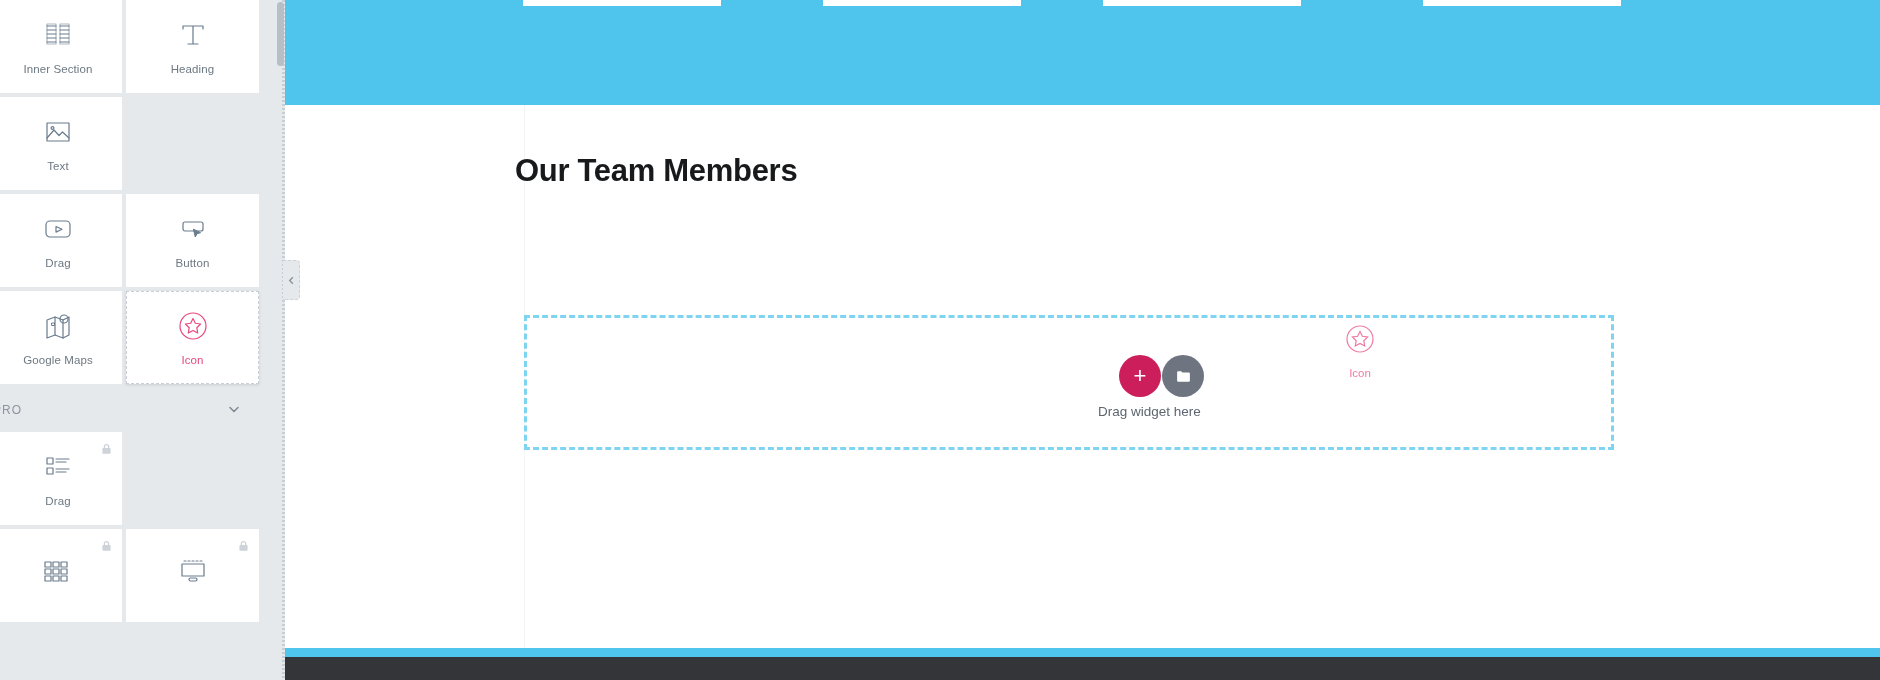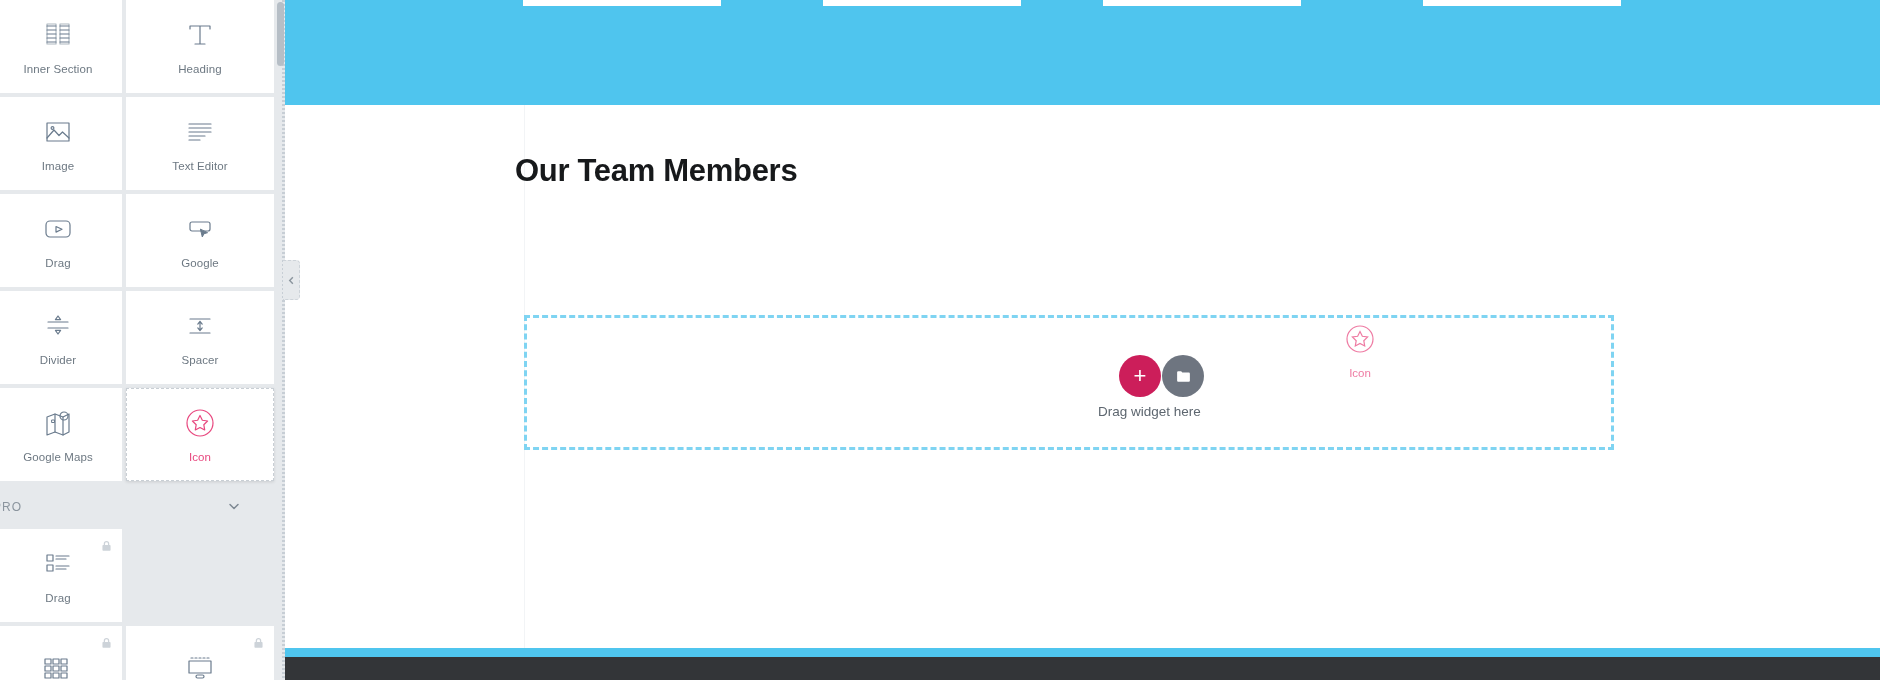--- a/index.html
+++ b/index.html
@@ -15,21 +15,21 @@
   #panel {
     position:absolute; left:0; top:0; width:285px; height:680px;
     background:#e6e9ec;
     overflow:hidden;
     padding-left:11px;
   }
   .widget-grid { position:absolute; left:0; top:0; width:285px; }
   .wrow { display:flex; width:285px; }
   .wcell {
     position:relative;
-    width:148px; height:93px;
+    width:133px; height:93px;
     margin:0 4px 4px 0;
     background:#ffffff;
     display:flex; flex-direction:column;
     align-items:center; justify-content:center;
     cursor:move;
   }
   .wcell.first { width:128px; margin-left:-6px; }
   .wcell .wicon {
     width:34px; height:34px;
     display:flex; align-items:center; justify-content:center;
@@ -202,69 +202,41 @@
         </div>
         <div class="wrow">
           <div class="wcell first">
             <span class="wicon">
               <svg viewBox="0 0 32 32" width="32" height="32" fill="none" stroke="currentColor" stroke-width="1.2" stroke-linecap="round" stroke-linejoin="round">
                 <rect x="5" y="7" width="22" height="18"></rect>
                 <circle cx="10.5" cy="12" r="1.4"></circle>
                 <path d="M5 22l7-8 5 5.5 3.5-3.5L27 22"></path>
               </svg>
             </span>
-            <span class="wlabel">Image</span>
-          </div>
-          <div class="wcell">
-            <span class="wicon">
-              <svg viewBox="0 0 32 32" width="32" height="32" fill="none" stroke="currentColor" stroke-width="1.2" stroke-linecap="round" stroke-linejoin="round">
-                <path d="M5 8h22M5 12h22M5 16h22M5 20h16M5 24h11"></path>
-              </svg>
-            </span>
-            <span class="wlabel">Text Editor</span>
+            <span class="wlabel">Text</span>
           </div>
         </div>
         <div class="wrow">
           <div class="wcell first">
             <span class="wicon">
               <svg viewBox="0 0 32 32" width="32" height="32" fill="none" stroke="currentColor" stroke-width="1.2" stroke-linecap="round" stroke-linejoin="round">
                 <rect x="4" y="8" width="24" height="16" rx="4"></rect>
                 <path d="M14 13.5l6 2.8-6 2.8z"></path>
               </svg>
             </span>
             <span class="wlabel">Drag</span>
           </div>
           <div class="wcell">
             <span class="wicon">
               <svg viewBox="0 0 32 32" width="32" height="32" fill="none" stroke="currentColor" stroke-width="1.2" stroke-linecap="round" stroke-linejoin="round">
                 <rect x="6" y="9" width="20" height="9" rx="2"></rect>
                 <path d="M16.5 16.5l1.8 7.5 1.6-3.2 3.3-1z" fill="currentColor" stroke-width="1"></path>
               </svg>
             </span>
-            <span class="wlabel">Google</span>
-          </div>
-        </div>
-        <div class="wrow">
-          <div class="wcell first">
-            <span class="wicon">
-              <svg viewBox="0 0 32 32" width="32" height="32" fill="none" stroke="currentColor" stroke-width="1.2" stroke-linecap="round" stroke-linejoin="round">
-                <path d="M6 12h20M6 18h20"></path>
-                <path d="M16 6l2.6 3.6h-5.2zM16 24l-2.6-3.6h5.2z"></path>
-              </svg>
-            </span>
-            <span class="wlabel">Divider</span>
-          </div>
-          <div class="wcell">
-            <span class="wicon">
-              <svg viewBox="0 0 32 32" width="32" height="32" fill="none" stroke="currentColor" stroke-width="1.2" stroke-linecap="round" stroke-linejoin="round">
-                <path d="M6 9h20M6 23h20"></path>
-                <path d="M16 11.5v9M16 11.5l-2.2 2.6M16 11.5l2.2 2.6M16 20.5l-2.2-2.6M16 20.5l2.2-2.6"></path>
-              </svg>
-            </span>
-            <span class="wlabel">Spacer</span>
+            <span class="wlabel">Button</span>
           </div>
         </div>
         <div class="wrow">
           <div class="wcell first">
             <span class="wicon">
               <svg viewBox="0 0 32 32" width="32" height="32" fill="none" stroke="currentColor" stroke-width="1.2" stroke-linecap="round" stroke-linejoin="round">
                 <path d="M5 10l8-3 8 3 6-3v18l-6 3-8-3-8 3z"></path>
                 <path d="M13 7v18M21 10v18"></path>
                 <circle cx="22" cy="9" r="4"></circle>
                 <path d="M10 13h2.5v2.5H10z" stroke-width="1"></path>

